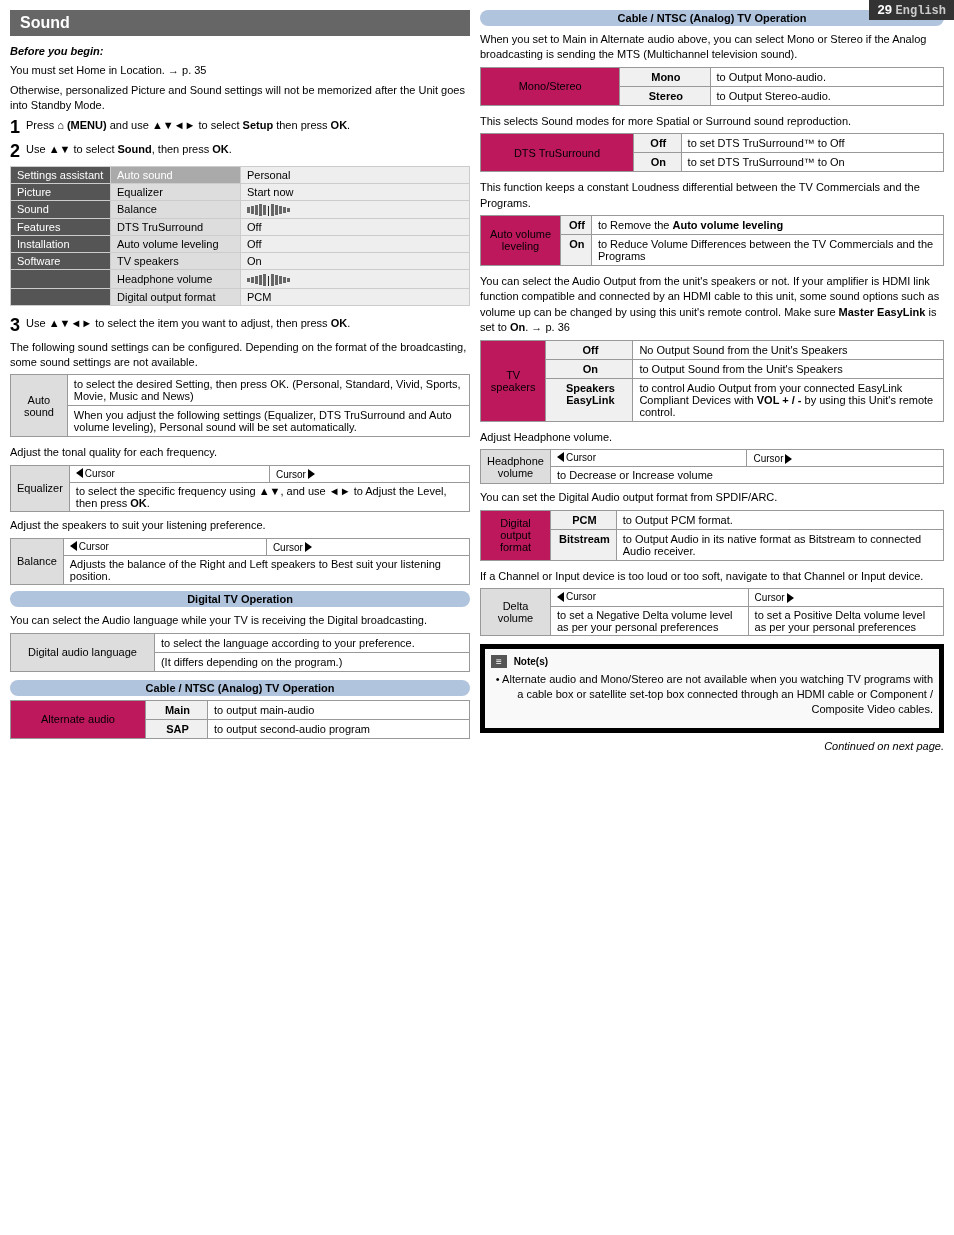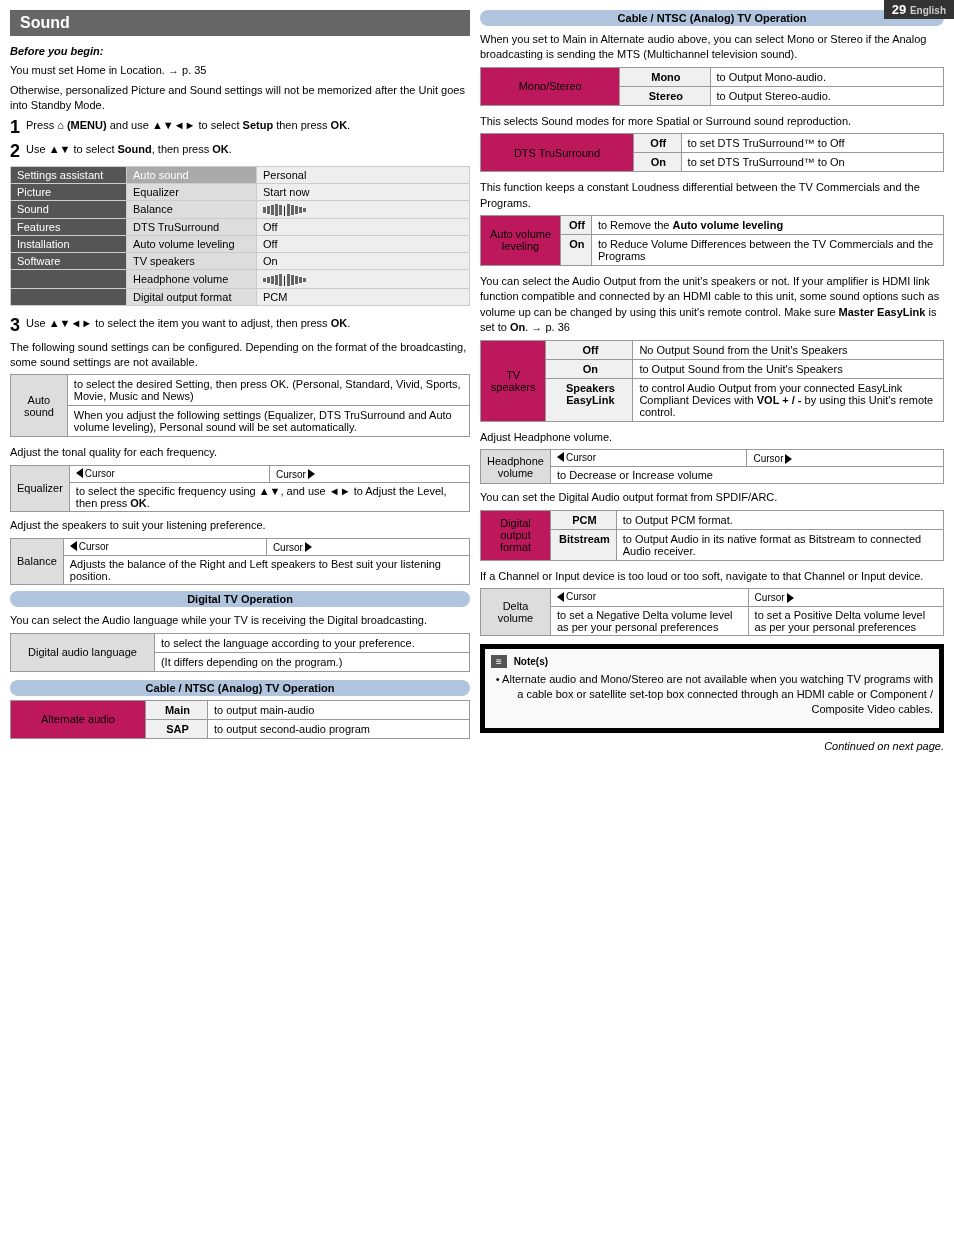--- a/index.html
+++ b/index.html
@@ -26,22 +26,23 @@
       position: absolute;
       top: 0;
       right: 0;
       background: #333;
       color: #fff;
       padding: 2px 8px;
       font-size: 13px;
       font-weight: bold;
     }
     .page-badge-lang {
-      font-size: 10px;
+      font-size: 12px;
       color: #ccc;
+      font-family: Liberation Mono, monospace;
     }
 
     .left-col {
       width: 460px;
       flex-shrink: 0;
     }
     .right-col {
       flex: 1;
     }
 
@@ -94,21 +95,21 @@
       font-size: 11px;
     }
     .settings-table td {
       border: 1px solid #ccc;
       padding: 2px 6px;
       vertical-align: middle;
     }
     .settings-table .col-nav {
       background: #555;
       color: #fff;
-      width: 116px;
+      width: 100px;
     }
     .settings-table .col-item {
       background: #ddd;
       width: 130px;
     }
     .settings-table .col-value {
       background: #eee;
     }
     .settings-table .col-value-accent {
       background: #aaa;

